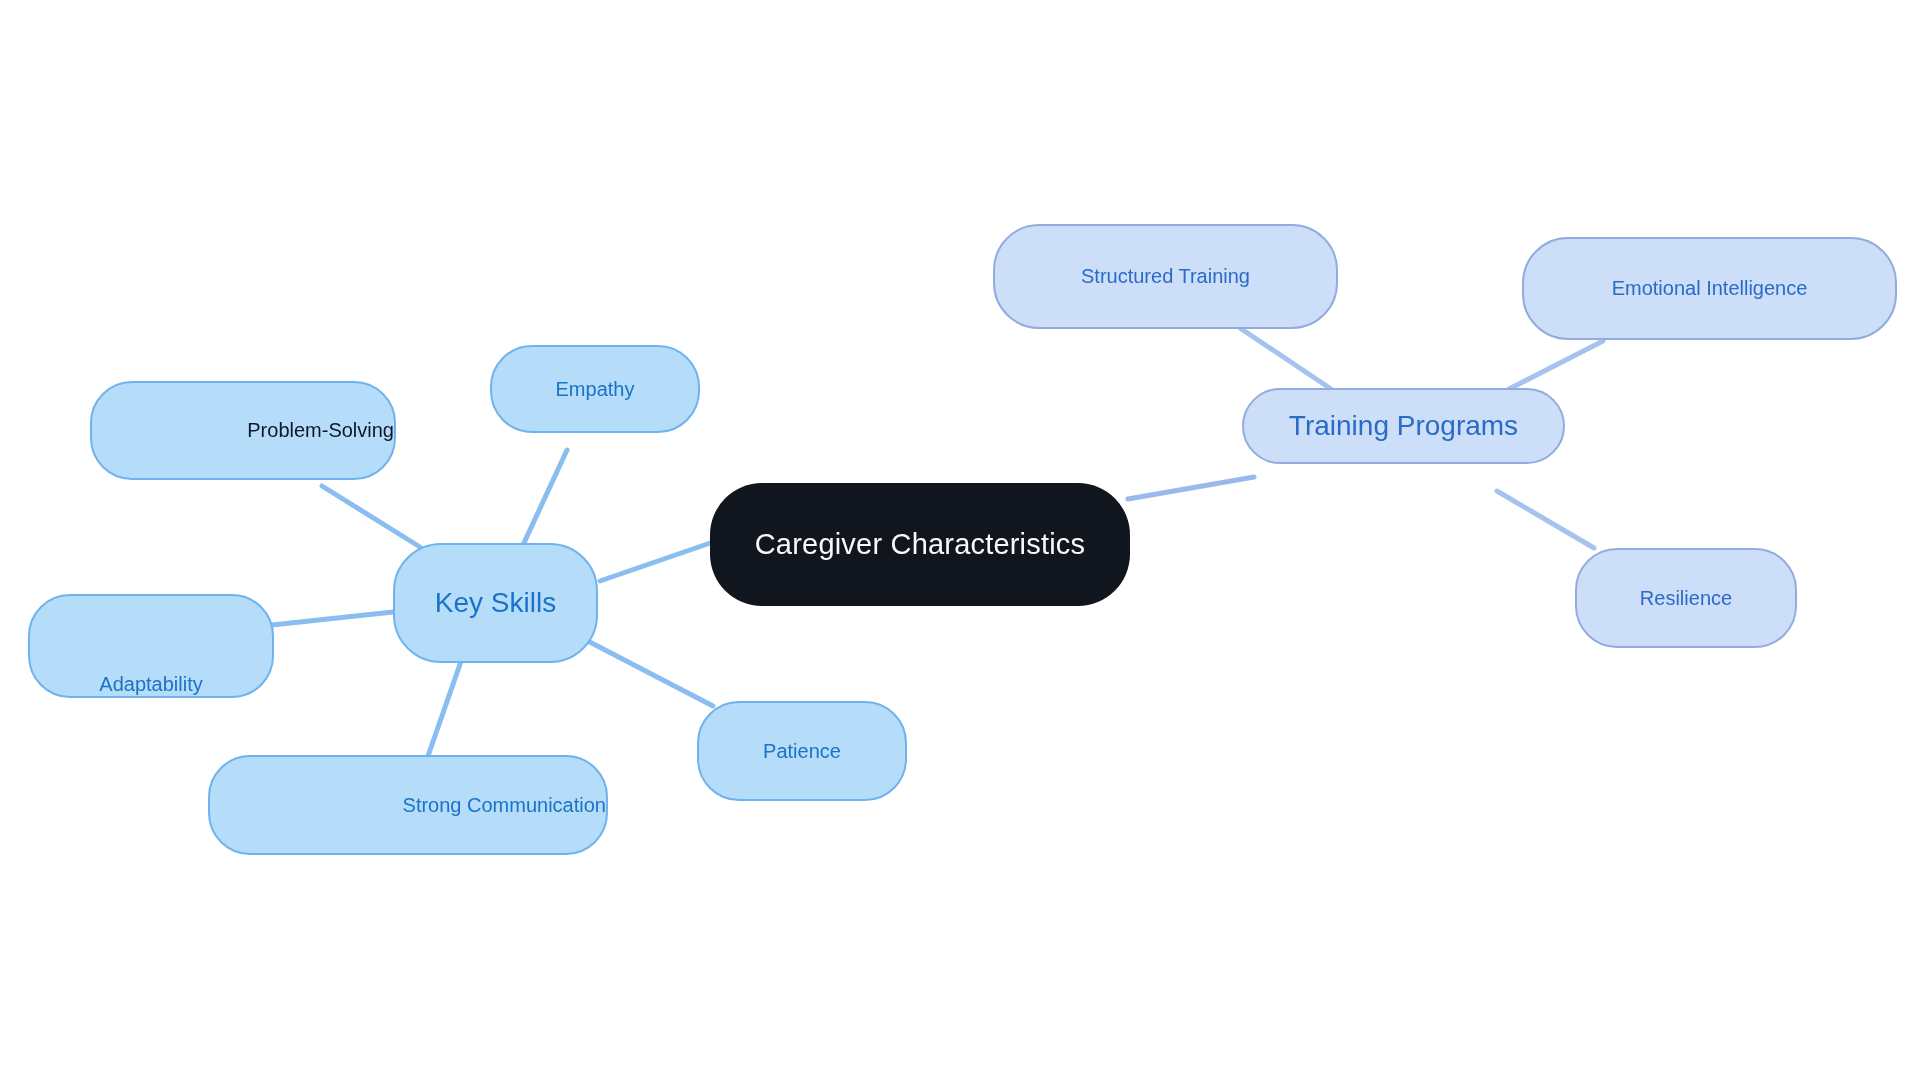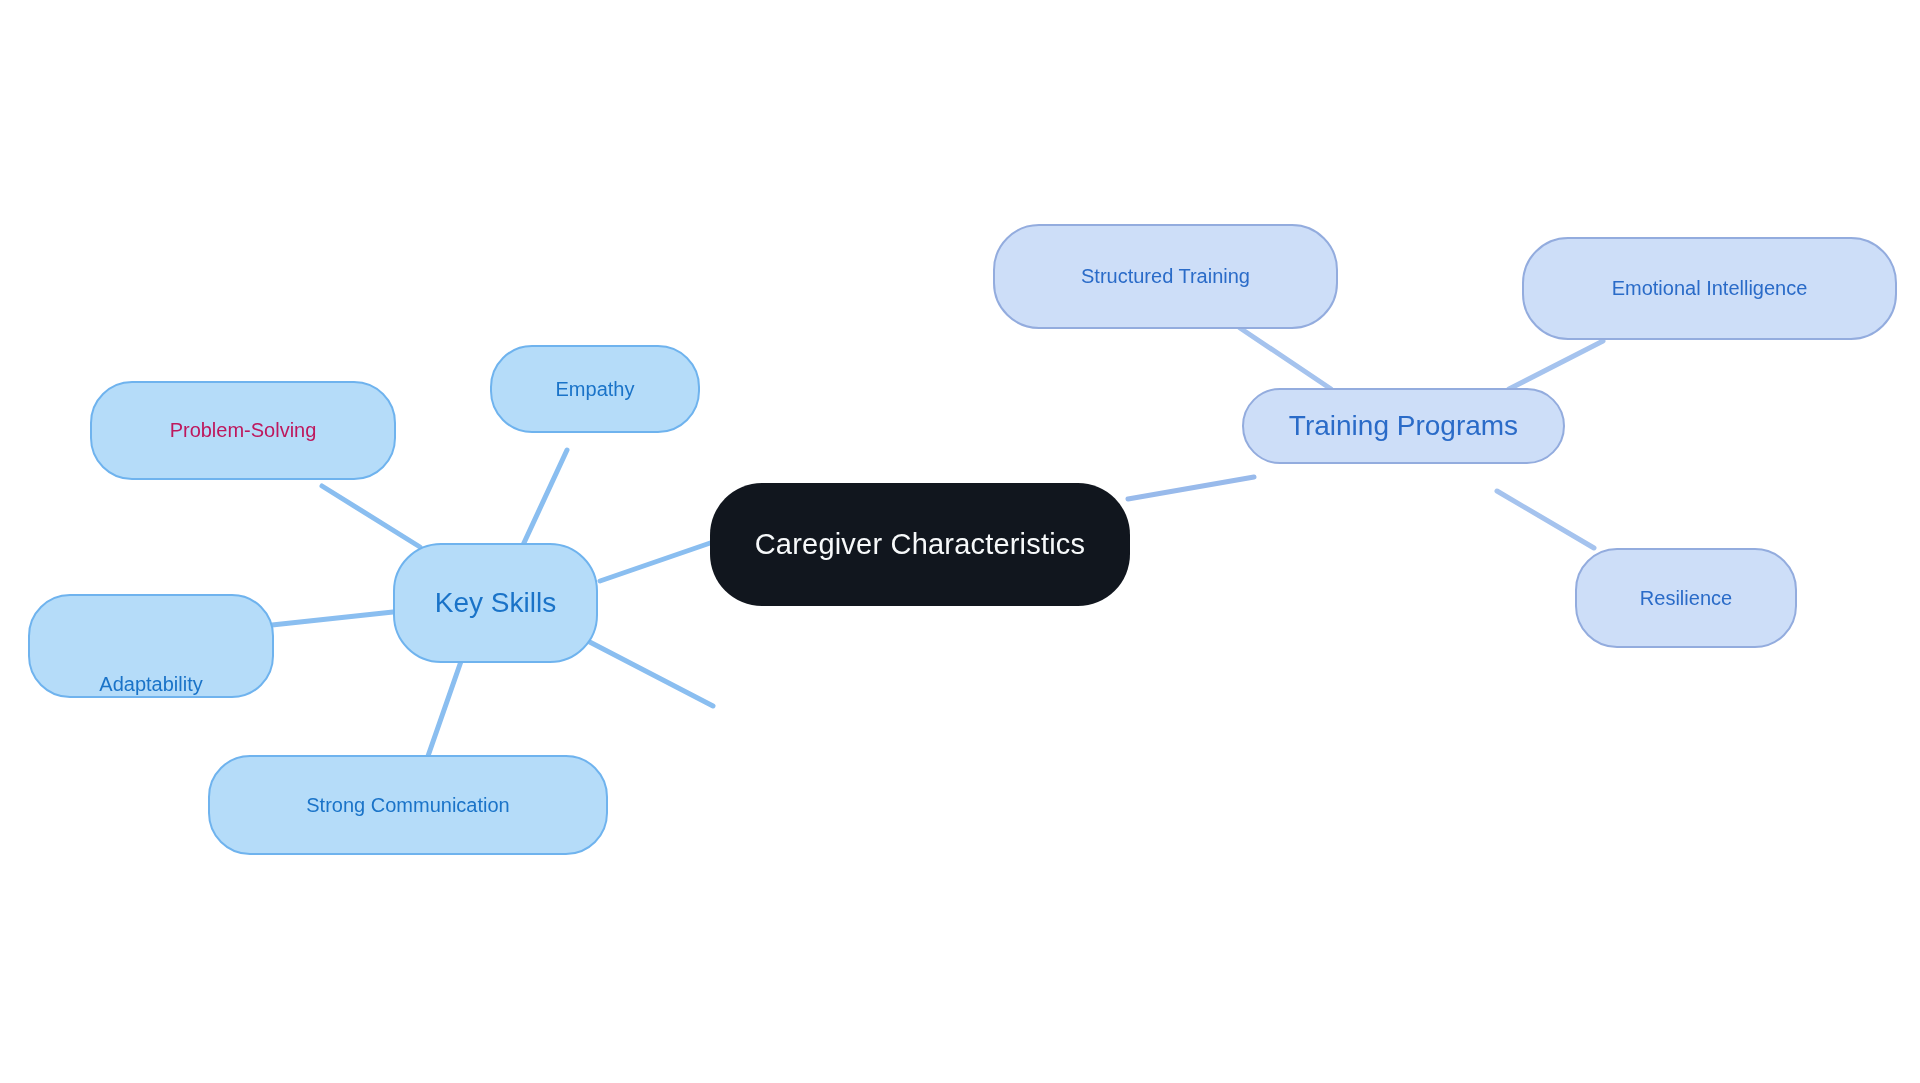--- a/index.html
+++ b/index.html
@@ -79,32 +79,35 @@
   </div>
 
   <div class="node node-branch" style="left: 393px; top: 543px; width: 205px; height: 120px; background-color: rgb(181, 220, 249); border-color: rgb(111, 179, 238); color: rgb(26, 115, 200);">
     <span class="node-label">Key Skills</span>
   </div>
 
   <div class="node node-child" style="left: 490px; top: 345px; width: 210px; height: 88px; background-color: rgb(181, 220, 249); border-color: rgb(111, 179, 238); color: rgb(26, 115, 200);">
     <span class="node-label">Empathy</span>
   </div>
 
-  <div class="node node-child" style="left: 90px; top: 381px; width: 306px; height: 99px; background-color: rgb(181, 220, 249); border-color: rgb(111, 179, 238); color: #be185d;">
+  <div class="node node-child" style="left: 90px; top: 381px; width: 306px; height: 99px; background-color: rgb(181, 220, 249); border-color: rgb(111, 179, 238); color: #0f172a; justify-content: flex-end;">
     <span class="node-label">Problem-Solving</span>
   </div>
 
   <div class="node node-child" style="left: 28px; top: 594px; width: 246px; height: 104px; background-color: rgb(181, 220, 249); border-color: rgb(111, 179, 238); color: rgb(26, 115, 200); align-items: flex-end;">
     <span class="node-label">Adaptability</span>
   </div>
 
-  <div class="node node-child" style="left: 208px; top: 755px; width: 400px; height: 100px; background-color: rgb(181, 220, 249); border-color: rgb(111, 179, 238); color: rgb(26, 115, 200);">
+  <div class="node node-child" style="left: 208px; top: 755px; width: 400px; height: 100px; background-color: rgb(181, 220, 249); border-color: rgb(111, 179, 238); color: rgb(26, 115, 200); justify-content: flex-end;">
     <span class="node-label">Strong Communication</span>
   </div>
 
+  <div class="node node-child" style="left: 697px; top: 701px; width: 210px; height: 100px; background-color: rgb(181, 220, 249); border-color: rgb(111, 179, 238); color: rgb(26, 115, 200);">
+    <span class="node-label">Patience</span>
+  </div>
 
   <div class="node node-branch" style="left: 1242px; top: 388px; width: 323px; height: 76px; background-color: rgb(205, 222, 248); border-color: rgb(147, 172, 222); color: rgb(42, 107, 200);">
     <span class="node-label">Training Programs</span>
   </div>
 
   <div class="node node-child" style="left: 993px; top: 224px; width: 345px; height: 105px; border-radius: 46px; background-color: rgb(205, 222, 248); border-color: rgb(147, 172, 222); color: rgb(42, 107, 200);">
     <span class="node-label">Structured Training</span>
   </div>
 
   <div class="node node-child" style="left: 1522px; top: 237px; width: 375px; height: 103px; border-radius: 46px; background-color: rgb(205, 222, 248); border-color: rgb(147, 172, 222); color: rgb(42, 107, 200); text-align: right;">

